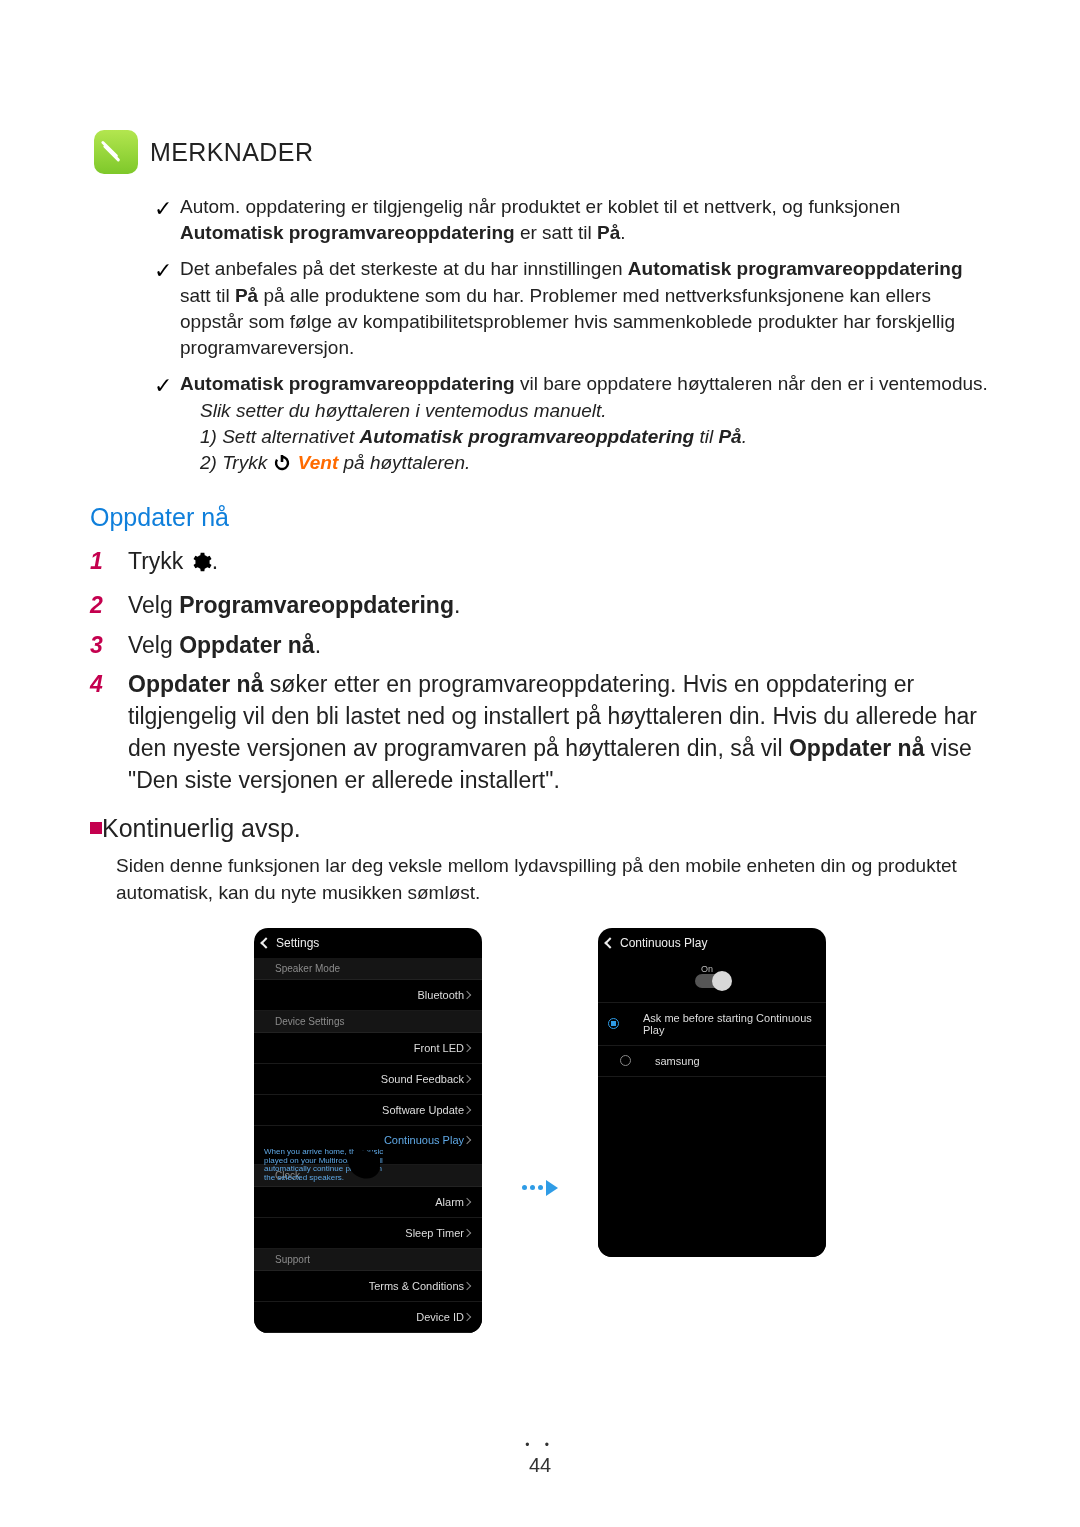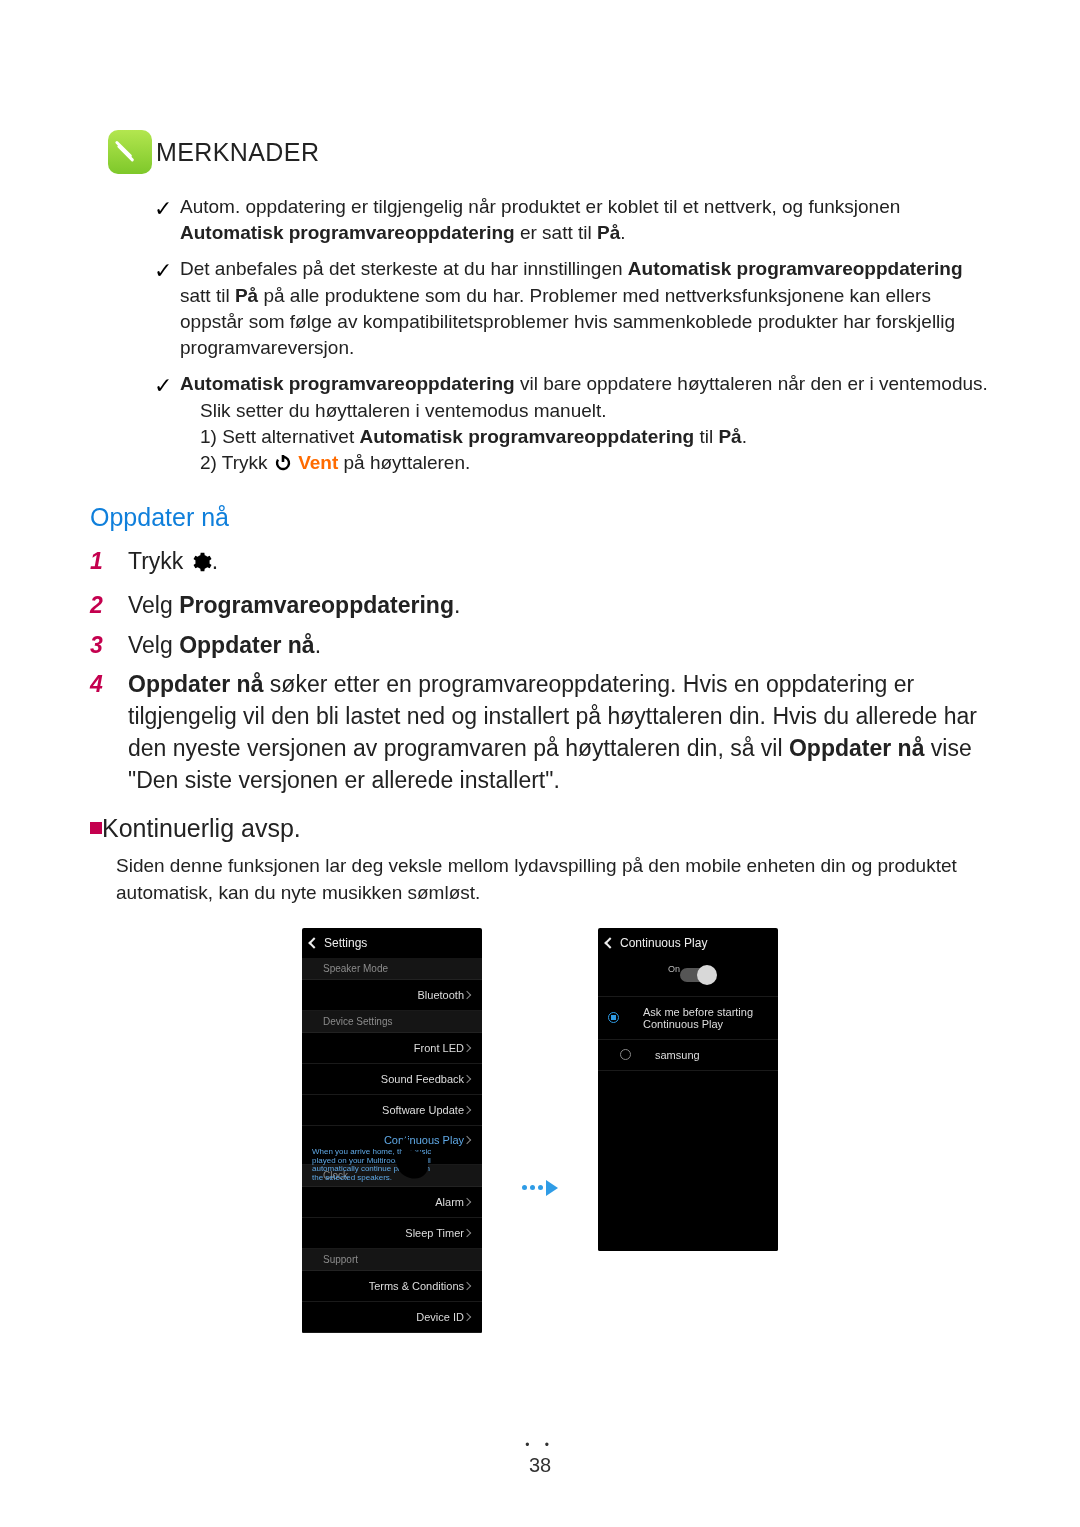--- a/index.html
+++ b/index.html
@@ -12,23 +12,23 @@
     font-family: Arial, Helvetica, sans-serif;
     color: #222;
     position: relative;
   }
   .page {
     padding: 130px 90px 40px 90px;
   }
   .note-header {
     display: flex;
     align-items: center;
-    gap: 4px;
+    gap: 12px;
     margin-bottom: 20px;
-    margin-left: 18px;
+    margin-left: 4px;
   }
   .note-icon {
     width: 44px;
     height: 44px;
     border-radius: 10px;
     background: linear-gradient(#b3e64f, #7ec82a);
     position: relative;
     flex: 0 0 auto;
   }
   .note-icon::before {
@@ -71,20 +71,21 @@
     content: "✓";
     position: absolute;
     left: -4px;
     top: 0;
     font-size: 22px;
     color: #000;
   }
   .sub-indent {
     display: block;
     padding-left: 20px;
+    font-style: italic;
   }
   .section-title-blue {
     color: #0f7fdb;
     font-size: 25px;
     margin: 14px 0 14px 0;
   }
   .body-text {
     font-size: 23px;
     line-height: 1.38;
     margin: 0 0 12px 0;
@@ -140,23 +141,23 @@
   }
   
   .phones-row {
     display: flex;
     justify-content: center;
     align-items: flex-start;
     gap: 40px;
     margin-top: 20px;
   }
   .phone {
-    width: 180px;
+    width: 228px;
     background: #000;
-    border-radius: 2px;
+    border-radius: 14px;
     color: #c8c8c8;
     font-size: 11px;
     overflow: hidden;
   }
   .phone-header {
     display: flex;
     align-items: center;
     gap: 6px;
     padding: 8px 8px;
     color: #eee;
@@ -414,21 +415,21 @@
       <div class="dot"></div>
       <div class="arrowhead"></div>
     </div>
 
     <div class="phone">
       <div class="phone-header">
         <span class="chev-left"></span>
         <span>Continuous Play</span>
       </div>
       <div class="toggle-row">
-        <div style="display:flex;flex-direction:row;align-items:center;">
+        <div style="display:flex;flex-direction:column;align-items:center;">
           <span class="toggle-label">On</span>
           <div class="toggle">
               <div class="knob"></div>
             </div>
         </div>
       </div>
       <div class="radio-row">
         <div class="radio on"></div>
         <span>Ask me before starting Continuous Play</span>
       </div>
@@ -437,14 +438,14 @@
         <span>samsung</span>
       </div>
       <div class="spacer"></div>
     </div>
   </div>
 
 </div>
 
 <div class="page-footer">
   <span class="footer-dots">• •</span>
-  <span>38</span>
+  <span>44</span>
 </div>
 
 </body></html>

